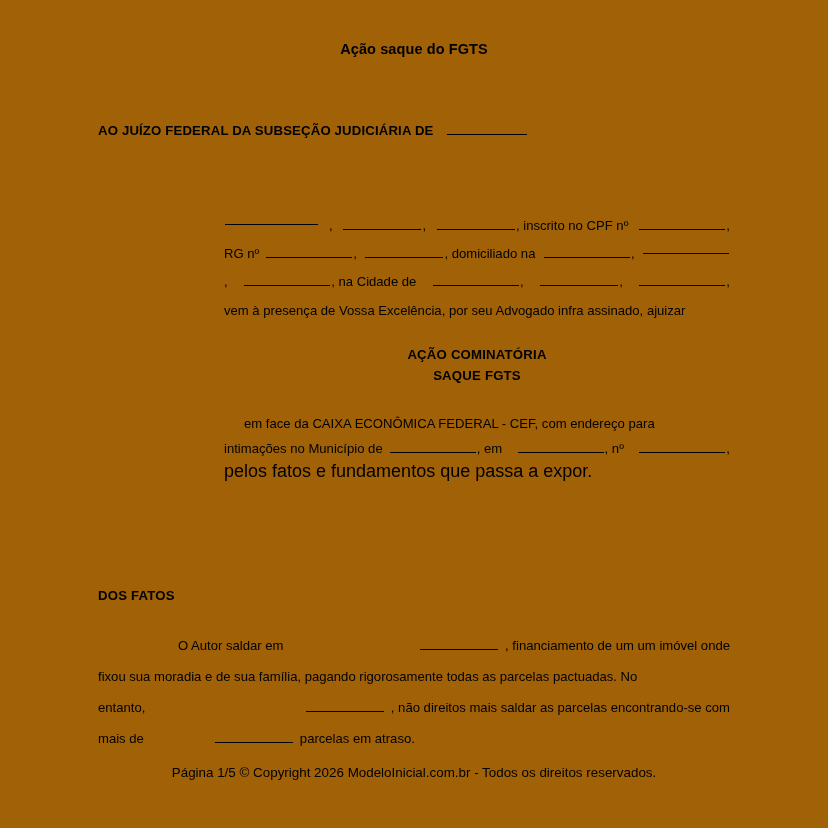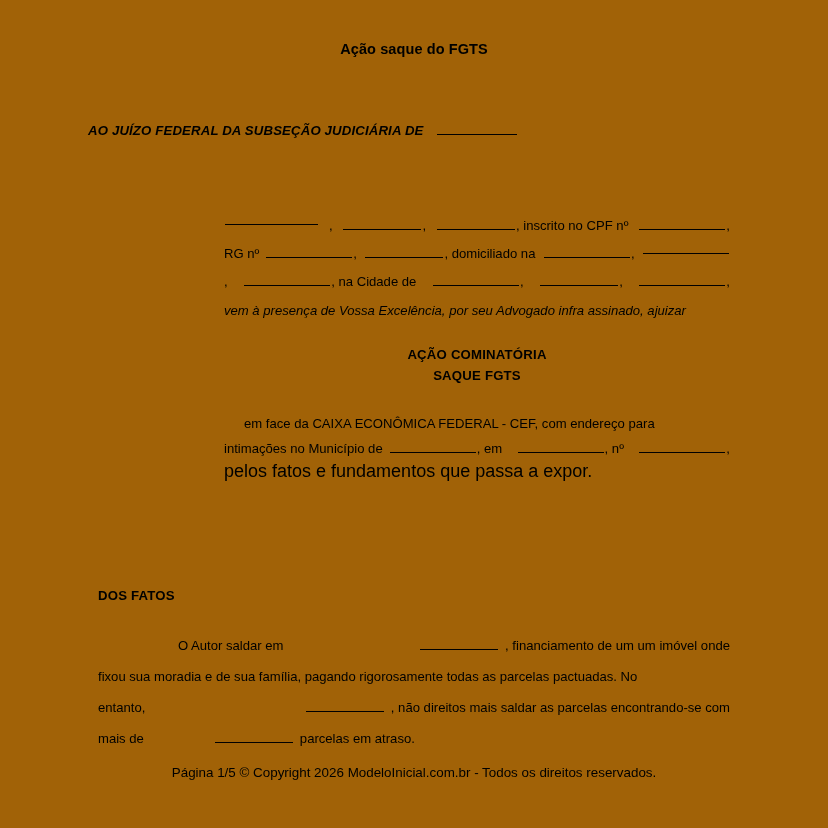--- a/index.html
+++ b/index.html
@@ -33,44 +33,42 @@
     text-align: center;
     font-size: 14.5px;
     font-weight: bold;
     letter-spacing: 0.1px;
   }
 
   
   .addressee {
     position: absolute;
     top: 121px;
-    left: 88px;
+    left: 98px;
     font-size: 13.2px;
     font-weight: bold;
     letter-spacing: 0.15px;
     white-space: nowrap;
-    font-style: italic;
   }
   .addressee .blank { font-weight: bold; }
 
   
   .qual-block {
     position: absolute;
     top: 212px;
     left: 224px;
     width: 506px;
     font-size: 13.1px;
     line-height: 28.2px;
     text-align: justify;
     text-justify: inter-word;
   }
   .qual-block .line {
     display: block;
     white-space: nowrap;
-    font-style: italic;
   }
   .qual-block .just {
     display: flex;
     justify-content: space-between;
     white-space: nowrap;
   }
 
   
   .action-heading {
     position: absolute;

